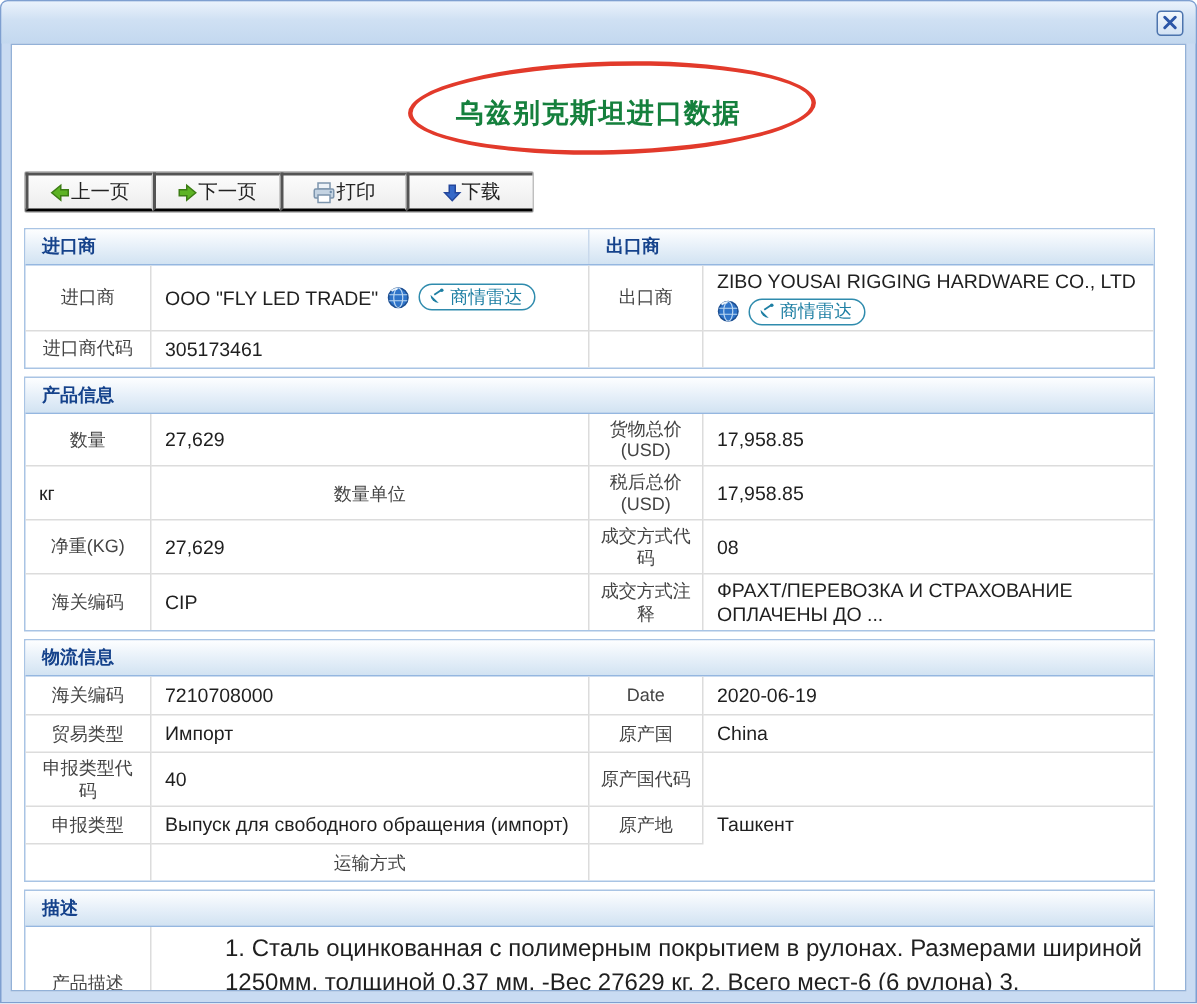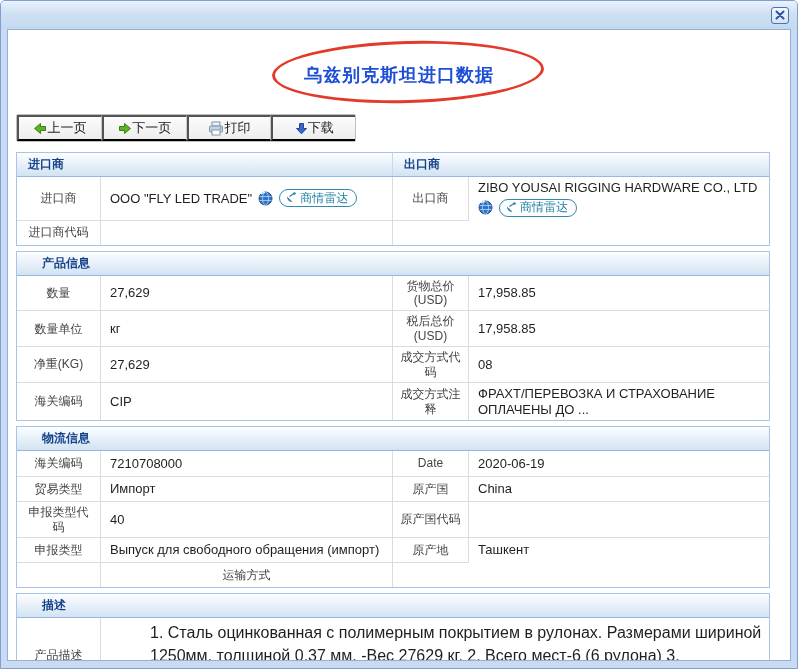--- a/index.html
+++ b/index.html
@@ -20,21 +20,21 @@
     border:1px solid #4d74ad; border-radius:3px; display:flex; align-items:center; justify-content:center;
     cursor:pointer;
   }
   .content {
     position:absolute; left:6px; right:6px; top:28px; bottom:7px;
     background:#fff; border:1px solid #93b1d7; overflow:hidden;
   }
 
   
   .title-wrap { position:relative; height:82px; display:flex; align-items:center; justify-content:center; }
-  .page-title { font-size:18px; font-weight:bold; color:#1d4ed8; letter-spacing:1px;margin-top:8px; }
+  .page-title { font-size:18px; font-weight:bold; color:#15803d; letter-spacing:1px;margin-top:8px; }
   .red-ellipse {
     position:absolute; width:272px; height:62px; left:calc(50% - 127px); top:11px;
     border:3px solid #e23a2b; border-radius:50%; transform:rotate(-1.5deg); pointer-events:none;
   }
 
   
   .toolbar {
     margin:2px 0 10px 8px; display:inline-flex; width:340px; height:28px;
     background:linear-gradient(#fdfdfd,#ececec); border:1px solid #bfbfbf; border-radius:2px;
   }
@@ -45,21 +45,21 @@
   .tb-btn:last-child { border-right:none; }
   .tb-btn svg { display:block; }
 
   
   .dtable { margin:0 20px 5px 8px; border:1px solid #a9c4e4; font-size:12px; }
   .sec-header {
     min-height:22px; background:linear-gradient(#fdfeff,#e7f0f9 50%,#d2e3f2);
     border-bottom:1px solid #95b7e0; display:grid; align-items:center;
     color:#15428b; font-weight:bold;
   }
-  .sec-header.single { grid-template-columns:1fr;padding-left:14px; }
+  .sec-header.single { grid-template-columns:1fr; }
   .sec-header.split  { grid-template-columns:50% 50%; }
   .sec-header .sec-title { padding:3px 0 3px 11px; }
   .sec-header.split .sec-title:first-child { border-right:1px solid #c9d9ec; }
 
   .trow { display:grid; grid-template-columns:84px calc(50% - 84px) 76px 1fr; }
   .trow + .trow > .cell { border-top:1px solid #dcdcdc; }
   .cell {
     border-right:1px solid #dcdcdc; display:flex; align-items:center;
     padding:3px 6px; line-height:1.2; min-height:24px;
   }
@@ -169,39 +169,40 @@
                 <path d="M2 4.5 A5.5 5.5 0 0 0 7.5 10 L2 4.5 Z" fill="#1e7fa3"></path>
                 <path d="M4.5 4.5 L9 1.5" stroke="#1e7fa3" stroke-width="1.2"></path>
                 <circle cx="9.5" cy="1.5" r="1.2" fill="#1e7fa3"></circle>
               </svg>
             <span>商情雷达</span>
           </span>
         </div>
       </div>
       <div class="trow row-sm">
         <div class="cell label">进口商代码</div>
+        <div class="cell value">305173461</div>
         <div class="cell label"></div>
         <div class="cell value"></div>
       </div>
     </div>
 
     
     <div class="dtable">
       <div class="sec-header single">
           <div class="sec-title">产品信息</div>
         </div>
       <div class="trow row-md">
         <div class="cell label">数量</div>
         <div class="cell value">27,629</div>
         <div class="cell label">货物总价(USD)</div>
         <div class="cell value">17,958.85</div>
       </div>
       <div class="trow row-md">
+        <div class="cell value">кг</div>
         <div class="cell label">数量单位</div>
-        <div class="cell value">кг</div>
         <div class="cell label">税后总价(USD)</div>
         <div class="cell value">17,958.85</div>
       </div>
       <div class="trow row-md">
         <div class="cell label">净重(KG)</div>
         <div class="cell value">27,629</div>
         <div class="cell label">成交方式代码</div>
         <div class="cell value">08</div>
       </div>
       <div class="trow row-md">

